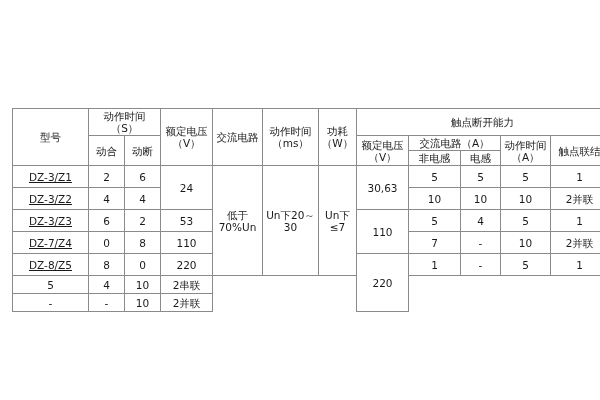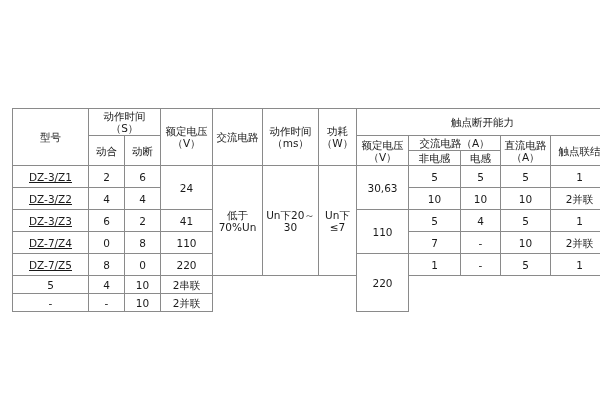--- a/index.html
+++ b/index.html
@@ -79,21 +79,21 @@
       <td rowspan="3">动作时间（ms）</td>
       <td rowspan="3">功耗（W）</td>
       <td colspan="5">触点断开能力</td>
     </tr>
 
     <tr>
       <td rowspan="2">动合</td>
       <td rowspan="2">动断</td>
       <td rowspan="2">额定电压（V）</td>
       <td colspan="2">交流电路（A）</td>
-      <td rowspan="2">直流电路（A）</td>
+      <td rowspan="2">动作时间（A）</td>
       <td rowspan="2">触点联结</td>
     </tr>
 
     <tr>
       <td>非电感</td>
       <td>电感</td>
     </tr>
 
     <tr class="row">
       <td class="model-col">DZ-3/Z1</td>
@@ -117,41 +117,41 @@
       <td>10</td>
       <td>10</td>
       <td>10</td>
       <td>2并联</td>
     </tr>
 
     <tr class="row">
       <td class="model-col">DZ-3/Z3</td>
       <td>6</td>
       <td>2</td>
-      <td>41</td>
+      <td>53</td>
       <td rowspan="2">110</td>
       <td>5</td>
       <td>4</td>
       <td>5</td>
       <td>1</td>
     </tr>
 
     <tr class="row">
       <td class="model-col">DZ-7/Z4</td>
       <td>0</td>
       <td>8</td>
       <td>110</td>
       <td class="dash">7</td>
       <td class="dash">-</td>
       <td>10</td>
       <td>2并联</td>
     </tr>
 
     <tr class="row">
-      <td class="model-col">DZ-7/Z5</td>
+      <td class="model-col">DZ-8/Z5</td>
       <td>8</td>
       <td>0</td>
       <td>220</td>
       <td rowspan="3">220</td>
       <td>1</td>
       <td class="dash">-</td>
       <td>5</td>
       <td>1</td>
     </tr>
 

